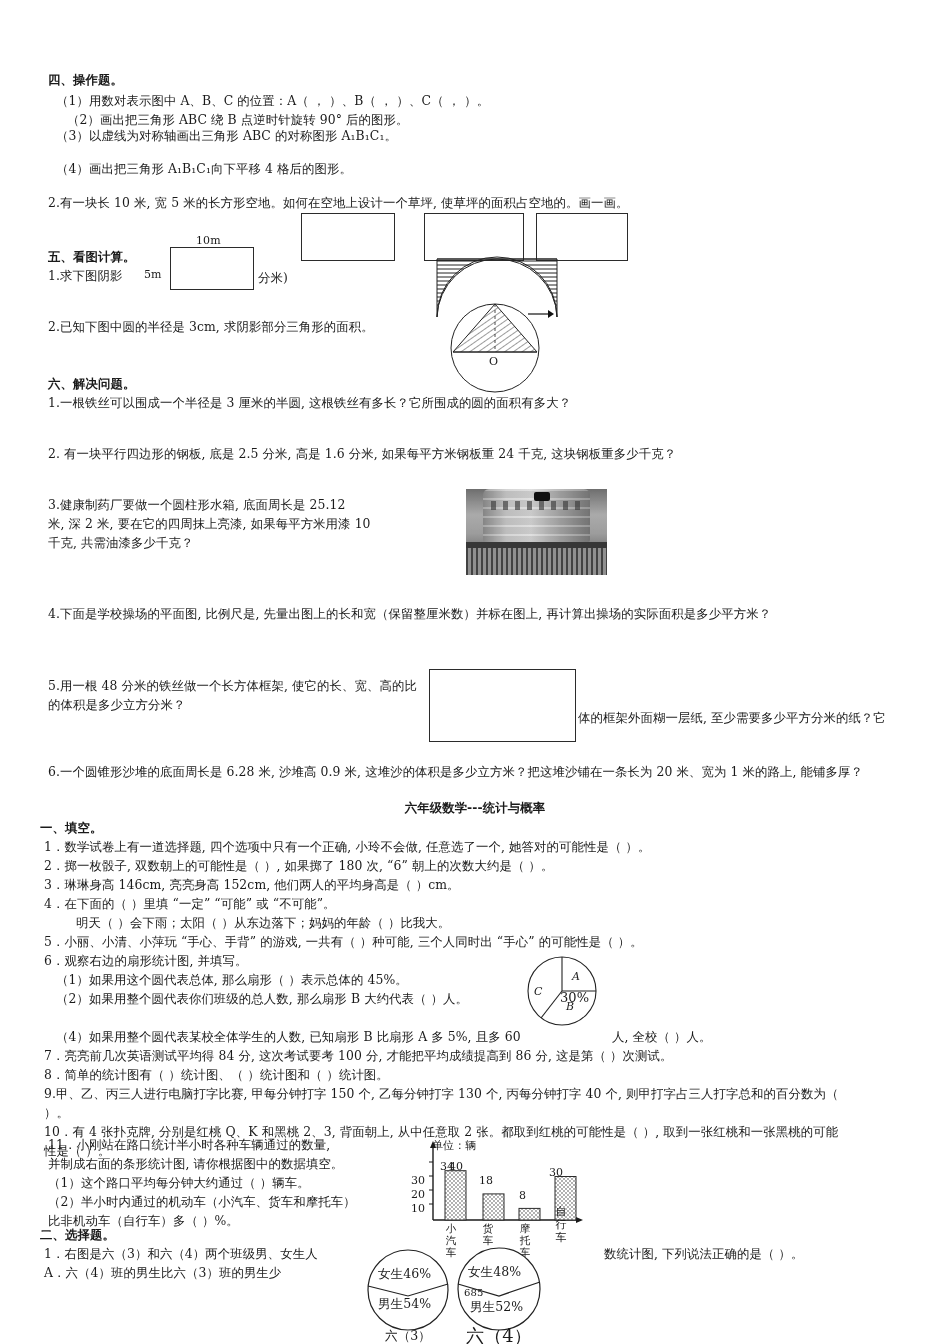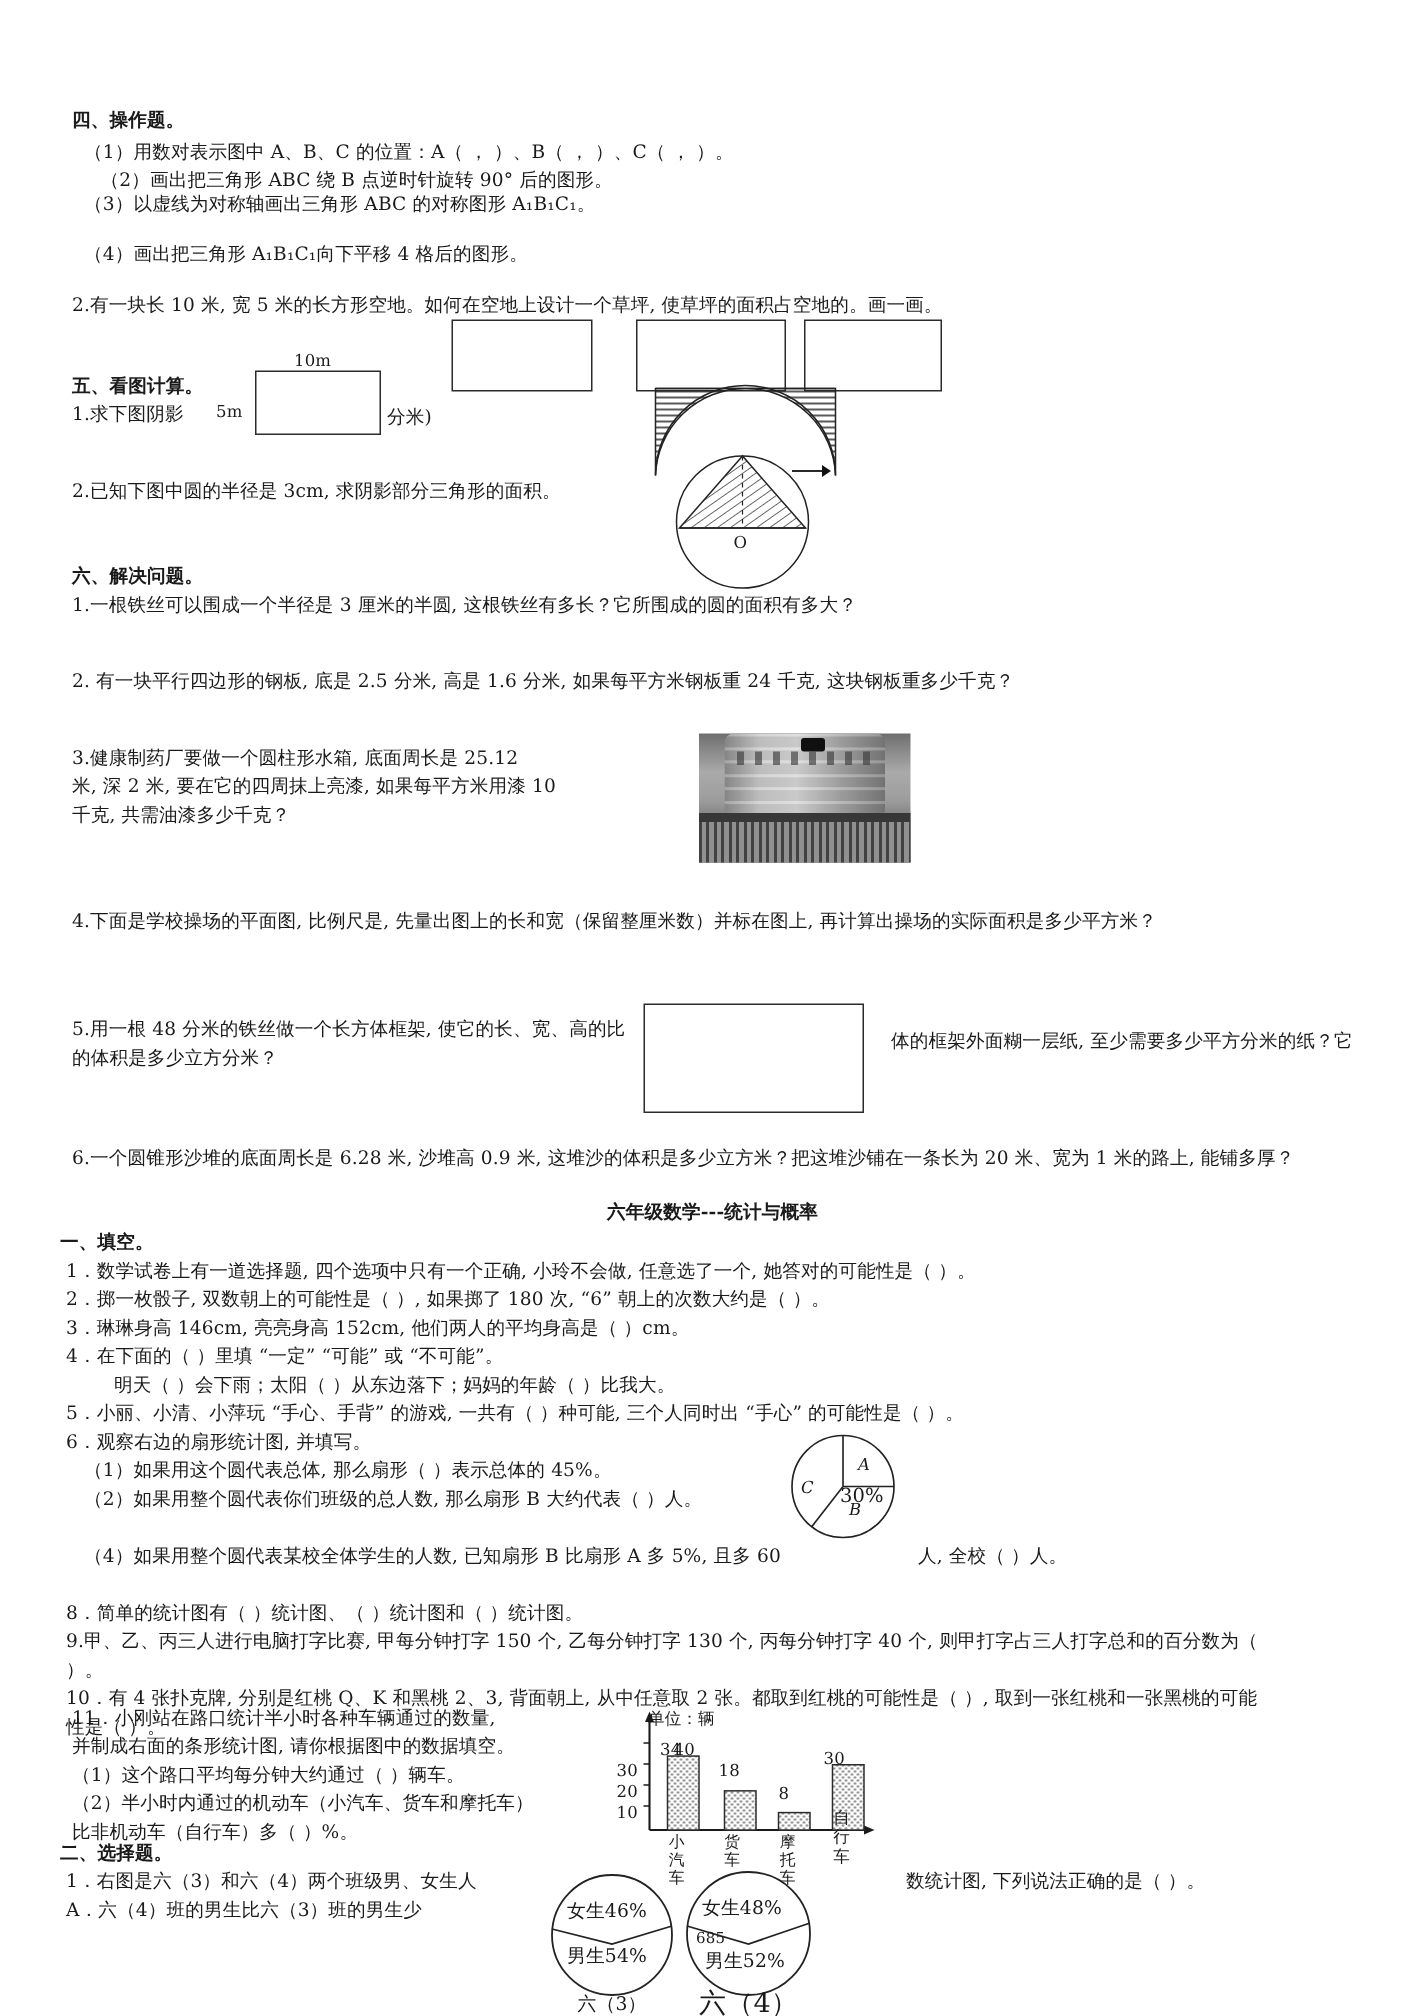--- a/index.html
+++ b/index.html
@@ -147,21 +147,21 @@
     <div class="logo"></div>
     <div class="midtext"></div>
     <div class="roof"></div>
     <div class="building"></div>
   </div>
 
   <div class="tx" style="left:48px; top:604px;">4.下面是学校操场的平面图, 比例尺是, 先量出图上的长和宽（保留整厘米数）并标在图上, 再计算出操场的实际面积是多少平方米？</div>
 
   <div class="tx" style="left:48px; top:676px;">5.用一根 48 分米的铁丝做一个长方体框架, 使它的长、宽、高的比</div>
   <div class="rect" style="left:429px; top:669px; width:147px; height:73px;"></div>
-  <div class="tx" style="left:578px; top:684px;margin-left:16px;">体的框架外面糊一层纸, 至少需要多少平方分米的纸？它</div>
+  <div class="tx" style="left:578px; top:708px;">体的框架外面糊一层纸, 至少需要多少平方分米的纸？它</div>
   <div class="tx" style="left:48px; top:695px;">的体积是多少立方分米？</div>
 
   <div class="tx" style="left:48px; top:762px;">6.一个圆锥形沙堆的底面周长是 6.28 米, 沙堆高 0.9 米, 这堆沙的体积是多少立方米？把这堆沙铺在一条长为 20 米、宽为 1 米的路上, 能铺多厚？</div>
 
   <div class="tx bold center" style="left:0; top:798px; width:950px; white-space:nowrap;">六年级数学---统计与概率</div>
 
   <div class="tx bold" style="left:40px; top:818px;">一、填空。</div>
   <div class="tx" style="left:44px; top:837px;">1．数学试卷上有一道选择题, 四个选项中只有一个正确, 小玲不会做, 任意选了一个, 她答对的可能性是（      ）。</div>
   <div class="tx" style="left:44px; top:856px;">2．掷一枚骰子, 双数朝上的可能性是（     ）, 如果掷了 180 次, “6” 朝上的次数大约是（     ）。</div>
   <div class="tx" style="left:44px; top:875px;">3．琳琳身高 146cm, 亮亮身高 152cm, 他们两人的平均身高是（     ）cm。</div>
@@ -182,20 +182,21 @@
 
     <line x1="36" y1="36" x2="70" y2="36" stroke="#222" stroke-width="1.1"></line>
 
     <line x1="36" y1="36" x2="15" y2="63" stroke="#222" stroke-width="1.1"></line>
   </svg>
   <div class="tx sm" style="left:572px; top:967px; font-style:italic;">A</div>
   <div class="tx sm" style="left:566px; top:997px; font-style:italic;">B</div>
   <div class="tx sm" style="left:534px; top:982px; font-style:italic;">C</div>
   <div class="tx" style="left:560px; top:988px; font-size:13px;">30%</div>
 
+  <div class="tx" style="left:44px; top:1046px;">7．亮亮前几次英语测试平均得 84 分, 这次考试要考 100 分, 才能把平均成绩提高到 86 分, 这是第（     ）次测试。</div>
   <div class="tx" style="left:44px; top:1065px;">8．简单的统计图有（       ）统计图、（       ）统计图和（       ）统计图。</div>
   <div class="tx" style="left:44px; top:1084px;">9.甲、乙、丙三人进行电脑打字比赛, 甲每分钟打字 150 个, 乙每分钟打字 130 个, 丙每分钟打字 40 个, 则甲打字占三人打字总和的百分数为（</div>
   <div class="tx" style="left:44px; top:1103px;">）。</div>
   <div class="tx" style="left:44px; top:1122px;">10．有 4 张扑克牌, 分别是红桃 Q、K 和黑桃 2、3, 背面朝上, 从中任意取 2 张。都取到红桃的可能性是（      ）, 取到一张红桃和一张黑桃的可能</div>
   <div class="tx" style="left:44px; top:1141px;">性是（     ）。</div>
 
   <div class="tx" style="left:48px; top:1135px;">11．小刚站在路口统计半小时各种车辆通过的数量,</div>
   <div class="tx" style="left:48px; top:1154px;">并制成右面的条形统计图, 请你根据图中的数据填空。</div>
   <div class="tx" style="left:48px; top:1173px;">（1）这个路口平均每分钟大约通过（      ）辆车。</div>
   <div class="tx" style="left:48px; top:1192px;">（2）半小时内通过的机动车（小汽车、货车和摩托车）</div>

